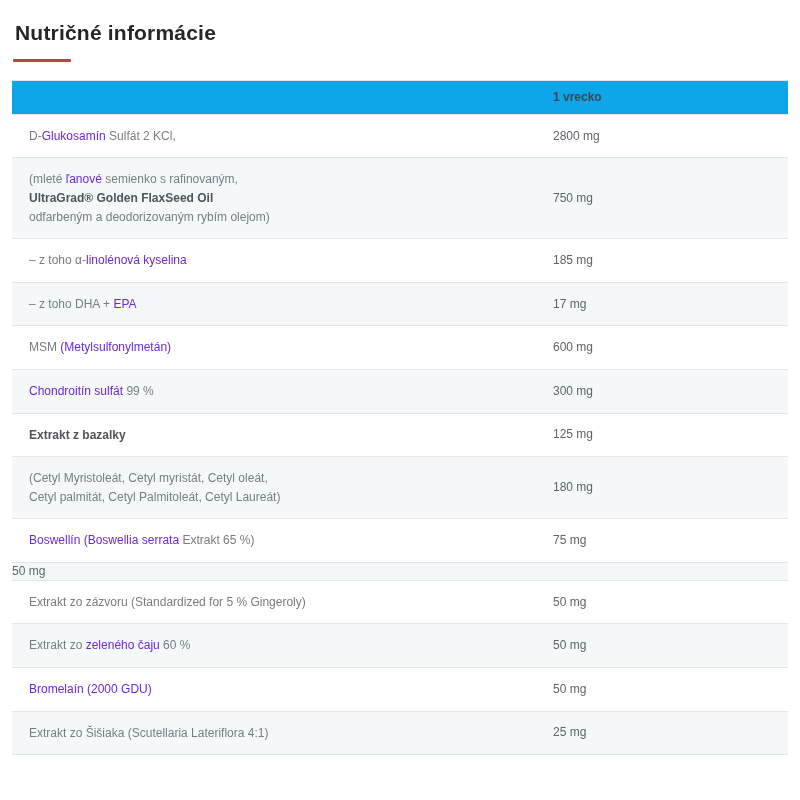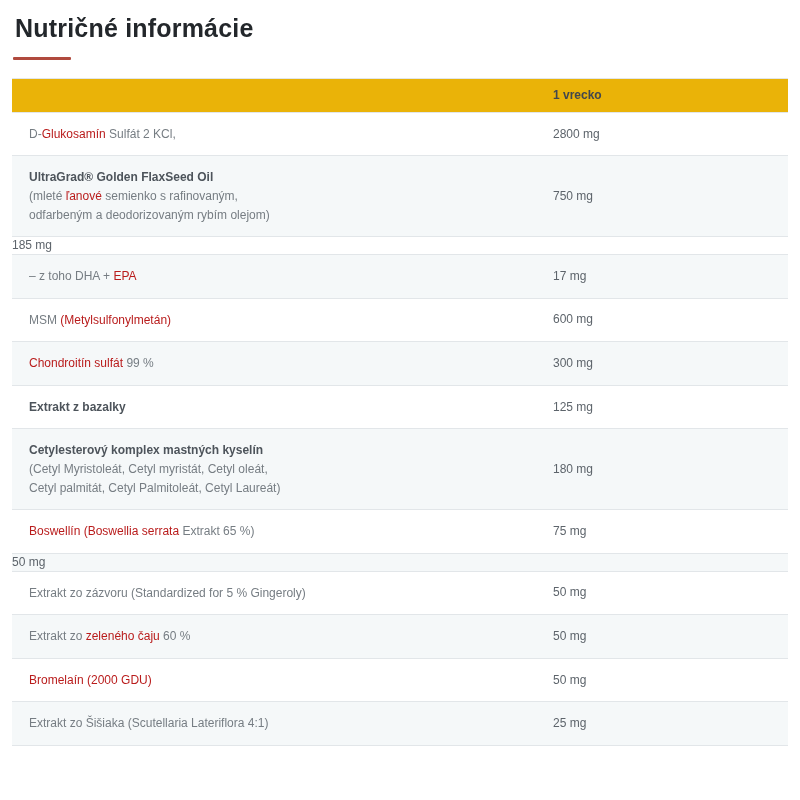--- a/index.html
+++ b/index.html
@@ -9,24 +9,24 @@
     width: 800px;
     height: 800px;
     overflow: hidden;
     font-family: "Liberation Sans", "DejaVu Sans", sans-serif;
   }
   .page {
     padding: 8px 12px 0 12px;
     box-sizing: border-box;
   }
   .page-title {
-    font-size: 25px;
+    font-size: 21px;
     font-weight: 700;
     color: #23272b;
-    margin: 6px 0 0 3px;
+    margin: 13px 0 0 3px;
     letter-spacing: 0.2px;
   }
   .title-underline {
     width: 58px;
     height: 3px;
     background: #b04a3e;
     margin: 14px 0 0 1px;
     border-radius: 1px;
   }
   .nutrition-table {
@@ -37,21 +37,21 @@
   .row {
     display: flex;
     align-items: center;
     border-bottom: 1px solid #e2e6e9;
     background: #ffffff;
   }
   .row.alt {
     background: #f5f8f9;
   }
   .row.header {
-    background: #eab308;
+    background: #0ea5e9;
   }
   .cell-name {
     flex: 0 0 541px;
     box-sizing: border-box;
     padding: 12px 10px 12px 17px;
     color: #767d83;
     line-height: 1.55;
   }
   .cell-value {
     flex: 1;
@@ -59,21 +59,21 @@
     line-height: 1.4;
   }
   .row.header .cell-name { padding-top: 8px; padding-bottom: 8px; }
   .row.header .cell-value {
     font-weight: 700;
     color: #41474e;
     padding: 8px 0;
   }
   .seg-gray { color: #767d83; }
   .seg-bold { color: #4d545b; font-weight: 700; }
-  .seg-link { color: #b91c1c; cursor: pointer; }
+  .seg-link { color: #6d28d9; cursor: pointer; }
   .line { white-space: nowrap; }
 </style>
 </head>
 <body>
 
 <div class="page">
   <h1 class="page-title">Nutričné informácie</h1>
   <div class="title-underline"></div>
 
   <div class="nutrition-table">
@@ -83,27 +83,30 @@
     </div>
     <div>
         <div class="row">
           <div class="cell-name">
             <div class="line"><span class="seg-gray">D-</span><span class="seg-link">Glukosamín</span><span class="seg-gray"> Sulfát 2 KCl,</span></div>
           </div>
           <div class="cell-value">2800 mg</div>
         </div>
         <div class="row alt">
           <div class="cell-name">
+            <div class="line"><span class="seg-gray">(mleté </span><span class="seg-link">ľanové</span><span class="seg-gray"> semienko s rafinovaným,</span></div>
             <div class="line"><span class="seg-bold">UltraGrad® Golden FlaxSeed Oil</span></div>
-            <div class="line"><span class="seg-gray">(mleté </span><span class="seg-link">ľanové</span><span class="seg-gray"> semienko s rafinovaným,</span></div>
             <div class="line"><span class="seg-gray">odfarbeným a deodorizovaným rybím olejom)</span></div>
           </div>
           <div class="cell-value">750 mg</div>
         </div>
         <div class="row">
+          <div class="cell-name">
+            <div class="line"><span class="seg-gray">– z toho α-</span><span class="seg-link">linolénová kyselina</span></div>
+          </div>
           <div class="cell-value">185 mg</div>
         </div>
         <div class="row alt">
           <div class="cell-name">
             <div class="line"><span class="seg-gray">– z toho DHA + </span><span class="seg-link">EPA</span></div>
           </div>
           <div class="cell-value">17 mg</div>
         </div>
         <div class="row">
           <div class="cell-name">
@@ -118,21 +121,20 @@
           <div class="cell-value">300 mg</div>
         </div>
         <div class="row">
           <div class="cell-name">
             <div class="line"><span class="seg-bold">Extrakt z bazalky</span></div>
           </div>
           <div class="cell-value">125 mg</div>
         </div>
         <div class="row alt">
           <div class="cell-name">
-            <div class="line"><span class="seg-bold">Cetylesterový komplex mastných kyselín</span></div>
             <div class="line"><span class="seg-gray">(Cetyl Myristoleát, Cetyl myristát, Cetyl oleát,</span></div>
             <div class="line"><span class="seg-gray">Cetyl palmitát, Cetyl Palmitoleát, Cetyl Laureát)</span></div>
           </div>
           <div class="cell-value">180 mg</div>
         </div>
         <div class="row">
           <div class="cell-name">
             <div class="line"><span class="seg-link">Boswellín (Boswellia serrata</span><span class="seg-gray"> Extrakt 65 %)</span></div>
           </div>
           <div class="cell-value">75 mg</div>

